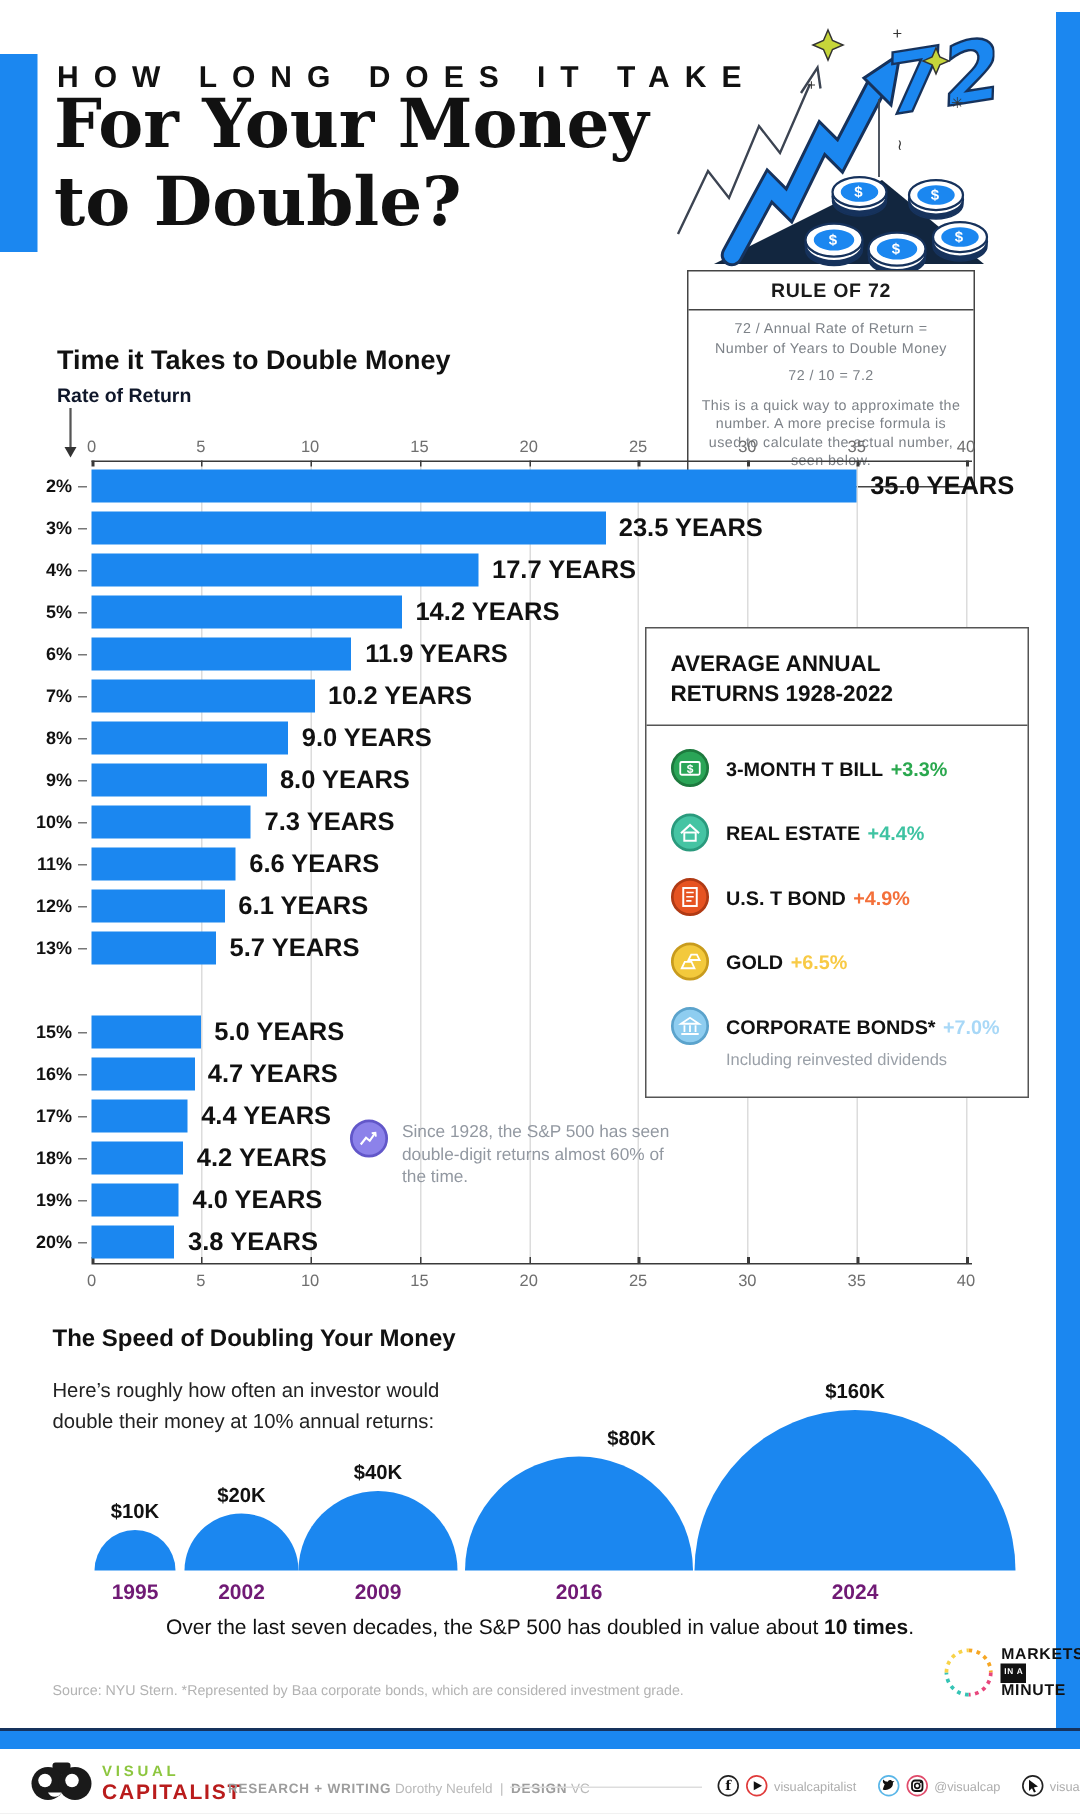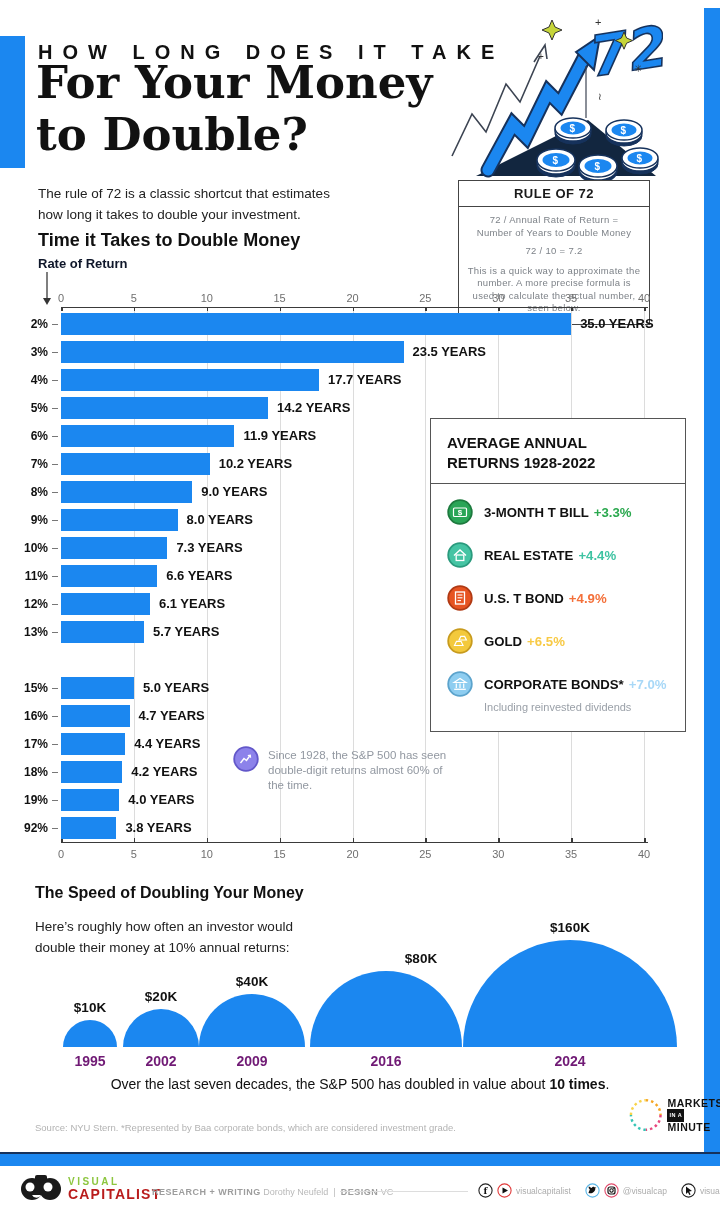--- a/index.html
+++ b/index.html
@@ -19,21 +19,21 @@
   .rule-box .rb-e{margin:0 0 7px;}
   
   .chart-title{font-size:18px;font-weight:800;color:#111;}
   .axis-name{font-size:13px;font-weight:700;color:#0f172a;}
   .tick-label{position:absolute;transform:translateX(-50%);font-size:11px;color:#6f6f6f;}
   .grid-line{position:absolute;top:0;bottom:0;width:1px;background:#dcdcdc;}
   .bar-row{position:absolute;left:0;width:705px;height:28px;}
   .bar-cat{position:absolute;left:0;width:48px;text-align:right;font-size:12px;font-weight:800;line-height:28px;color:#111;}
   .bar-dash{position:absolute;left:52px;top:13.5px;width:6px;height:1.5px;background:#777;}
   .bar-fill{position:absolute;left:61px;top:3px;height:22px;background:#1b87f0;}
-  .bar-val{position:absolute;top:0;font-size:13px;font-weight:800;line-height:28px;color:#111;white-space:nowrap;}
+  .bar-val{position:absolute;top:0;font-size:17px;font-weight:800;line-height:28px;color:#111;white-space:nowrap;}
   .axis-line-top{position:absolute;height:0;border-bottom:1.5px solid #3a3a3a;}
   .axis-tick{position:absolute;width:1.5px;height:4px;background:#3a3a3a;}
   
   .legend{border:1px solid #555;background:#fff;width:256px;box-sizing:border-box;padding:14px 16px 6px;}
   .legend-title{font-size:15px;line-height:20px;font-weight:800;color:#111;padding-bottom:10px;margin:0 -16px;padding-left:16px;border-bottom:1px solid #555;}
   .legend-items{padding-top:15px;}
   .legend-item{display:flex;align-items:center;margin-bottom:17px;}
   .legend-item .li-label{font-size:13.2px;font-weight:800;color:#111;margin-left:11px;white-space:nowrap;}
   .legend-item .li-val{font-size:13.2px;font-weight:800;margin-left:5px;}
   .legend-note{font-size:11px;color:#9aa0a8;margin:-13px 0 12px 37px;}
@@ -71,24 +71,20 @@
 
   <div class="abs accent-block" style="left:0;top:36px;width:25px;height:132px;"></div>
   <div class="abs accent-block" style="left:704px;top:8px;width:16px;height:1158px;"></div>
   <div class="abs footer-bar" style="left:0;top:1152px;width:720px;height:12px;"></div>
 
   <div class="abs big-title" style="left:36px;top:57px;">
     <div>For Your Money</div>
     <div>to Double?</div>
   </div>
   <div class="abs kicker" style="left:38px;top:41px;">HOW LONG DOES IT TAKE</div>
-  <div class="abs intro" style="left:38px;top:183px;">
-    <div>The rule of 72 is a classic shortcut that estimates</div>
-    <div>how long it takes to double your investment.</div>
-  </div>
 
   <svg class="abs" style="left:448px;top:8px;" width="215" height="176" viewBox="0 0 215 176">
     <polygon points="28,168 140,112 208,168" fill="#12263f"></polygon>
     <polyline points="4,148 24,106 38,124 58,76 72,94 92,48" fill="none" stroke="#3c4452" stroke-width="1.6"></polyline>
     <polyline points="86,54 97,37 99,51" fill="none" stroke="#3c4452" stroke-width="1.6"></polyline>
     <polyline points="40,162 65,116 78,129 100,84 112,96 136,50" fill="none" stroke="#16325c" stroke-width="15" stroke-linecap="round" stroke-linejoin="miter"></polyline>
     <polyline points="40,162 65,116 78,129 100,84 112,96 136,50" fill="none" stroke="#1b87f0" stroke-width="11" stroke-linecap="round" stroke-linejoin="miter"></polyline>
     <polygon points="128,44 152,28 146,62" fill="#1b87f0" stroke="#16325c" stroke-width="2"></polygon>
     <line x1="138" y1="58" x2="138" y2="110" stroke="#3c4452" stroke-width="1.2"></line>
     <text x="142" y="66" font-family="DejaVu Sans, sans-serif" font-size="56" font-style="italic" font-weight="bold" fill="#1b87f0" stroke="#16325c" stroke-width="1.6" transform="rotate(-9 160 45)">72</text>
@@ -307,21 +303,21 @@
         <div class="bar-fill" style="width: 61.215px;"></div>
         <div class="bar-val" style="left: 131.215px;">4.2 YEARS</div>
       </div>
       <div class="bar-row" style="top: 494px;">
         <div class="bar-cat">19%</div>
         <div class="bar-dash"></div>
         <div class="bar-fill" style="width: 58.3px;"></div>
         <div class="bar-val" style="left: 128.3px;">4.0 YEARS</div>
       </div>
       <div class="bar-row" style="top: 522px;">
-        <div class="bar-cat">92%</div>
+        <div class="bar-cat">20%</div>
         <div class="bar-dash"></div>
         <div class="bar-fill" style="width: 55.385px;"></div>
         <div class="bar-val" style="left: 125.385px;">3.8 YEARS</div>
       </div>
     </div>
 
   <div class="abs legend" style="left:430px;top:418px;">
     <div class="legend-title">
       <div>AVERAGE ANNUAL</div>
       <div>RETURNS 1928-2022</div>

